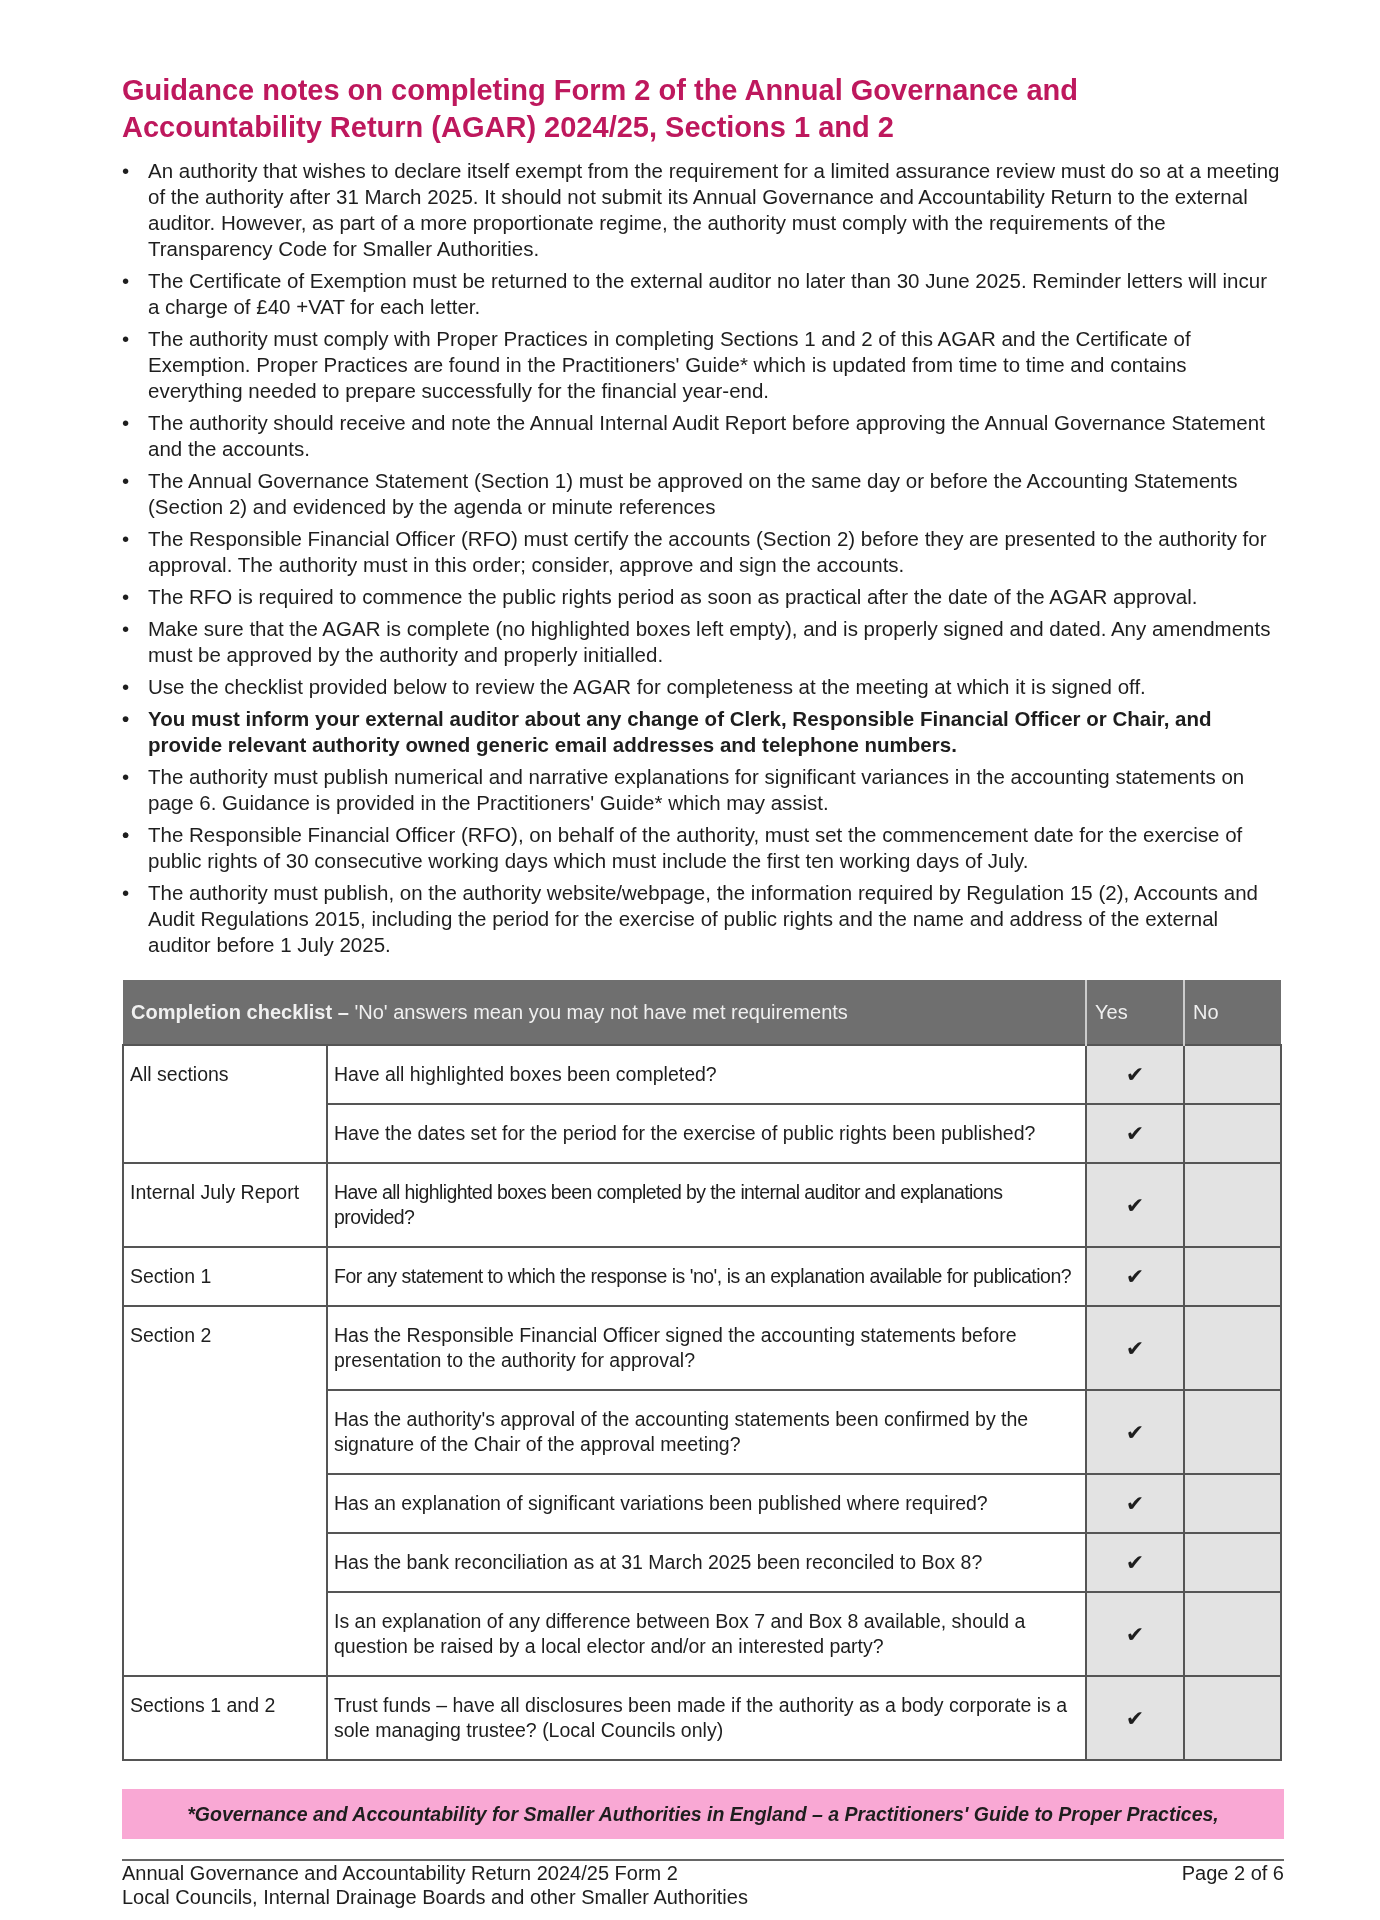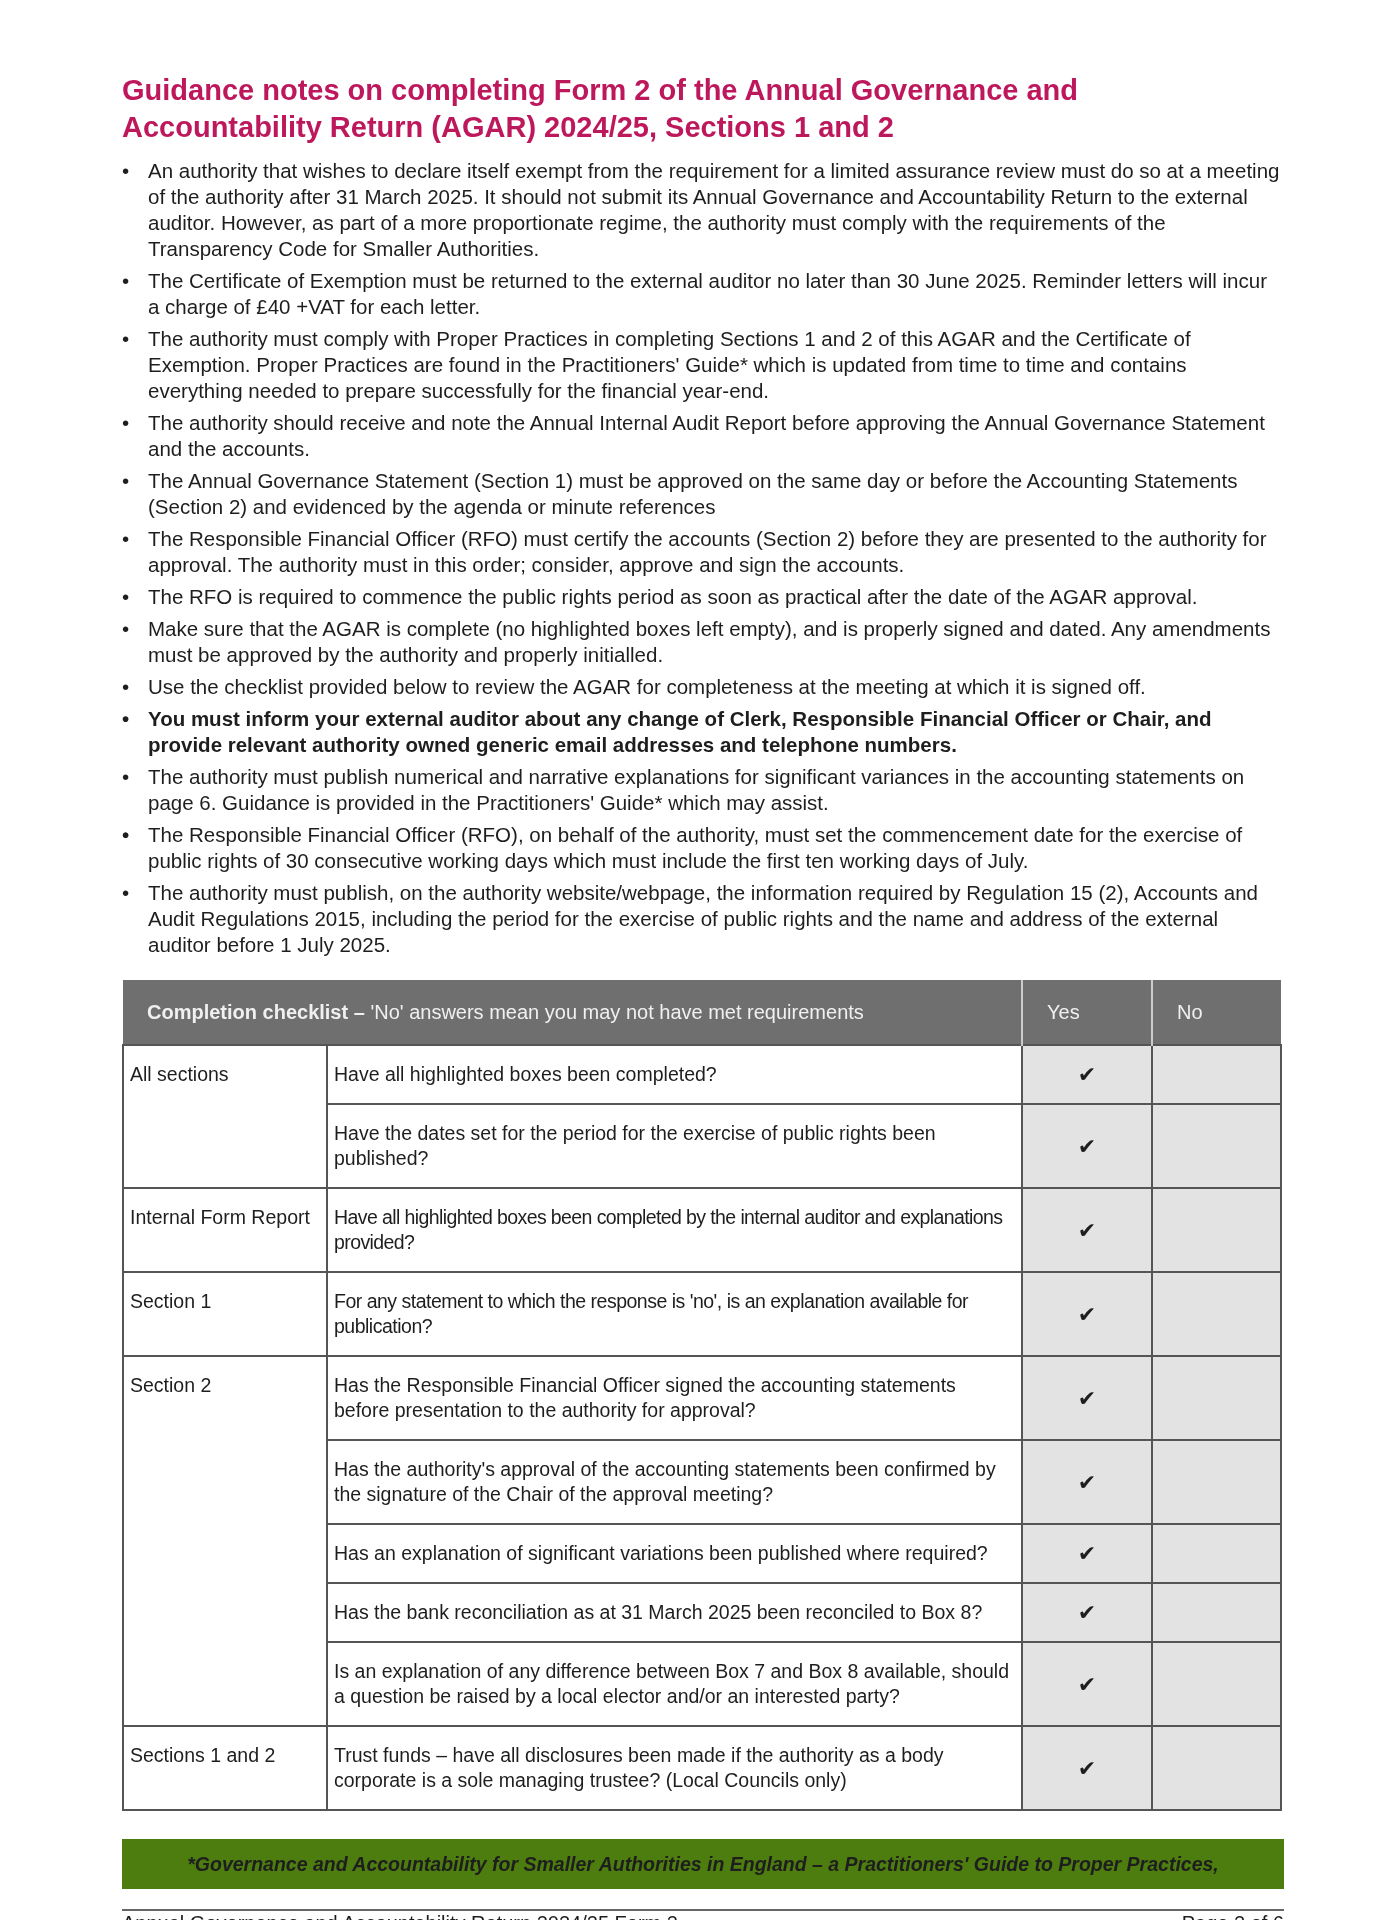--- a/index.html
+++ b/index.html
@@ -3,26 +3,26 @@
 <meta charset="utf-8">
 <style>
   html, body { margin:0; padding:0; background:#fff; }
   body { width:1380px; height:1920px; position:relative; font-family:"Liberation Sans", sans-serif; color:#1e1e1e; overflow:hidden; }
   .page { position:absolute; left:122px; top:72px; width:1162px; }
   h1 { margin:0 0 12px 0; font-size:29px; line-height:37px; font-weight:bold; color:#be185d; }
   ul.notes { list-style:none; margin:0; padding:0; }
   ul.notes li { position:relative; padding-left:26px; font-size:20.5px; line-height:26px; margin-bottom:6px; }
   ul.notes li .dot { position:absolute; left:0; top:0; }
   table.check { border-collapse:collapse; width:1160px; margin-top:22px; font-size:19.5px; }
-  table.check th { background:#6f6f6f; color:#f0f0f0; font-weight:normal; height:64px; text-align:left; padding:0 24px; font-size:20px; }
+  table.check th { background:#6f6f6f; color:#f0f0f0; font-weight:normal; height:64px; text-align:left; padding:0 8px; font-size:20px; }
   table.check th b { font-weight:bold; }
   table.check th.yn { text-align:left; width:80px; border-left:2px solid #ccc; }
   table.check td { border:2px solid #555; padding:16px 6px; vertical-align:top; line-height:25px; }
   table.check td.box { background:#e3e3e3; text-align:center; vertical-align:middle; width:80px; font-size:22px; }
-  .footnote { margin-top:28px; background:#4d7c0f; padding:12px 0; text-align:center; font-size:19.5px; line-height:26px; }
+  .footnote { margin-top:28px; background:#f9a8d4; padding:12px 0; text-align:center; font-size:19.5px; line-height:26px; }
   .footer { margin-top:20px; border-top:2px solid #666; font-size:20px; line-height:24px; display:flex; justify-content:space-between; }
 </style>
 </head>
 <body>
 
 <div class="page">
   <h1>
     <span>Guidance notes on completing Form 2 of the Annual Governance and</span><br>
     <span>Accountability Return (AGAR) 2024/25, Sections 1 and 2</span>
   </h1>
@@ -56,21 +56,21 @@
       <td>Have all highlighted boxes been completed?</td>
       <td class="box"><span>✔</span></td>
       <td class="box"></td>
     </tr>
     <tr>
       <td>Have the dates set for the period for the exercise of public rights been published?</td>
       <td class="box"><span>✔</span></td>
       <td class="box"></td>
     </tr>
     <tr>
-      <td>Internal Form Report</td>
+      <td>Internal July Report</td>
       <td style="letter-spacing:-0.6px">Have all highlighted boxes been completed by the internal auditor and explanations provided?</td>
       <td class="box"><span>✔</span></td>
       <td class="box"></td>
     </tr>
     <tr>
       <td>Section 1</td>
       <td style="letter-spacing:-0.5px">For any statement to which the response is 'no', is an explanation available for publication?</td>
       <td class="box"><span>✔</span></td>
       <td class="box"></td>
     </tr>

